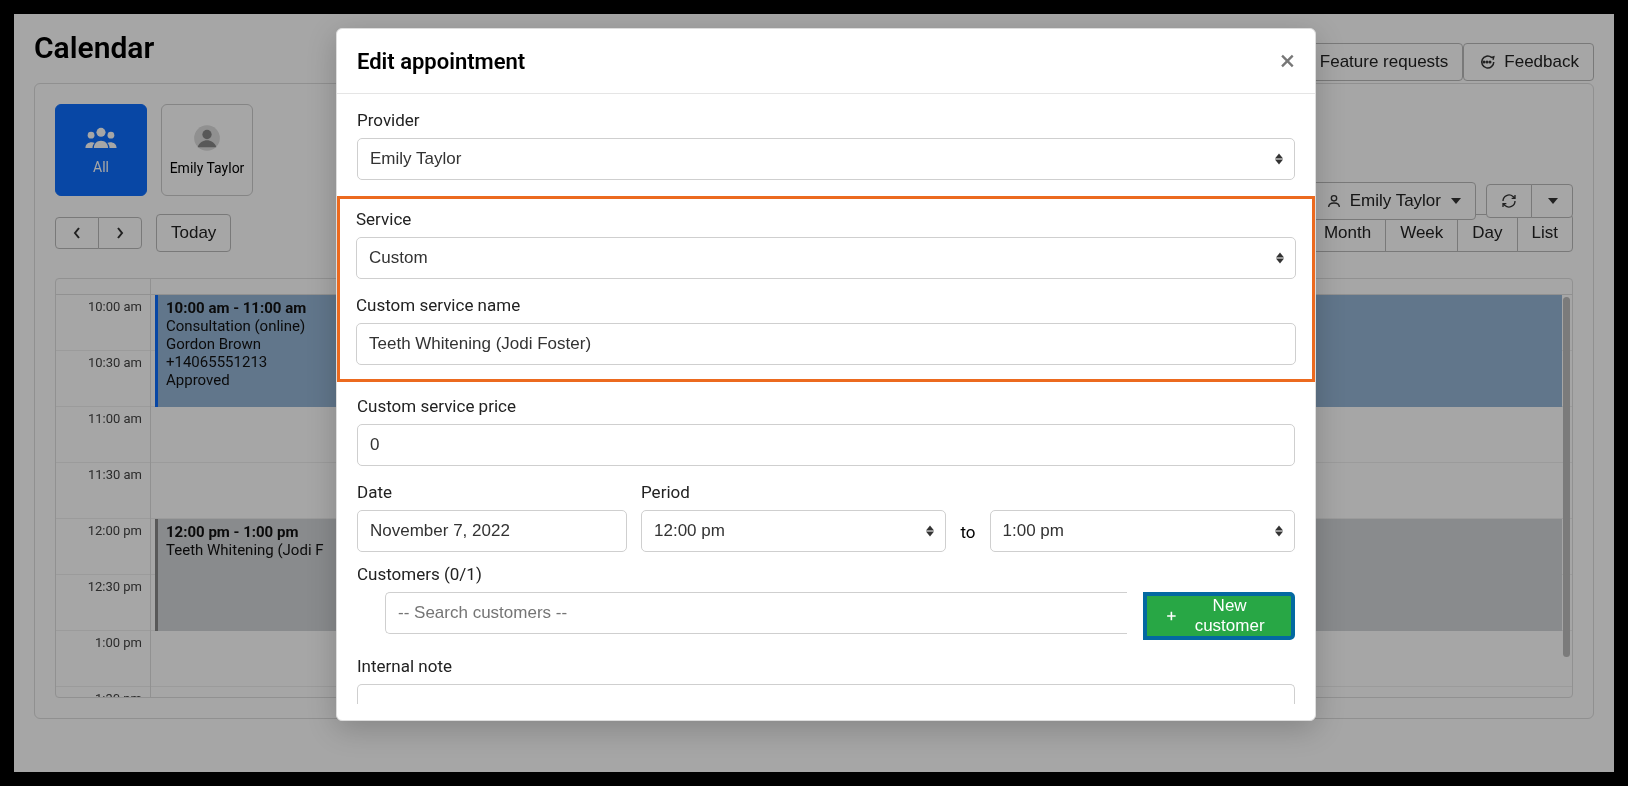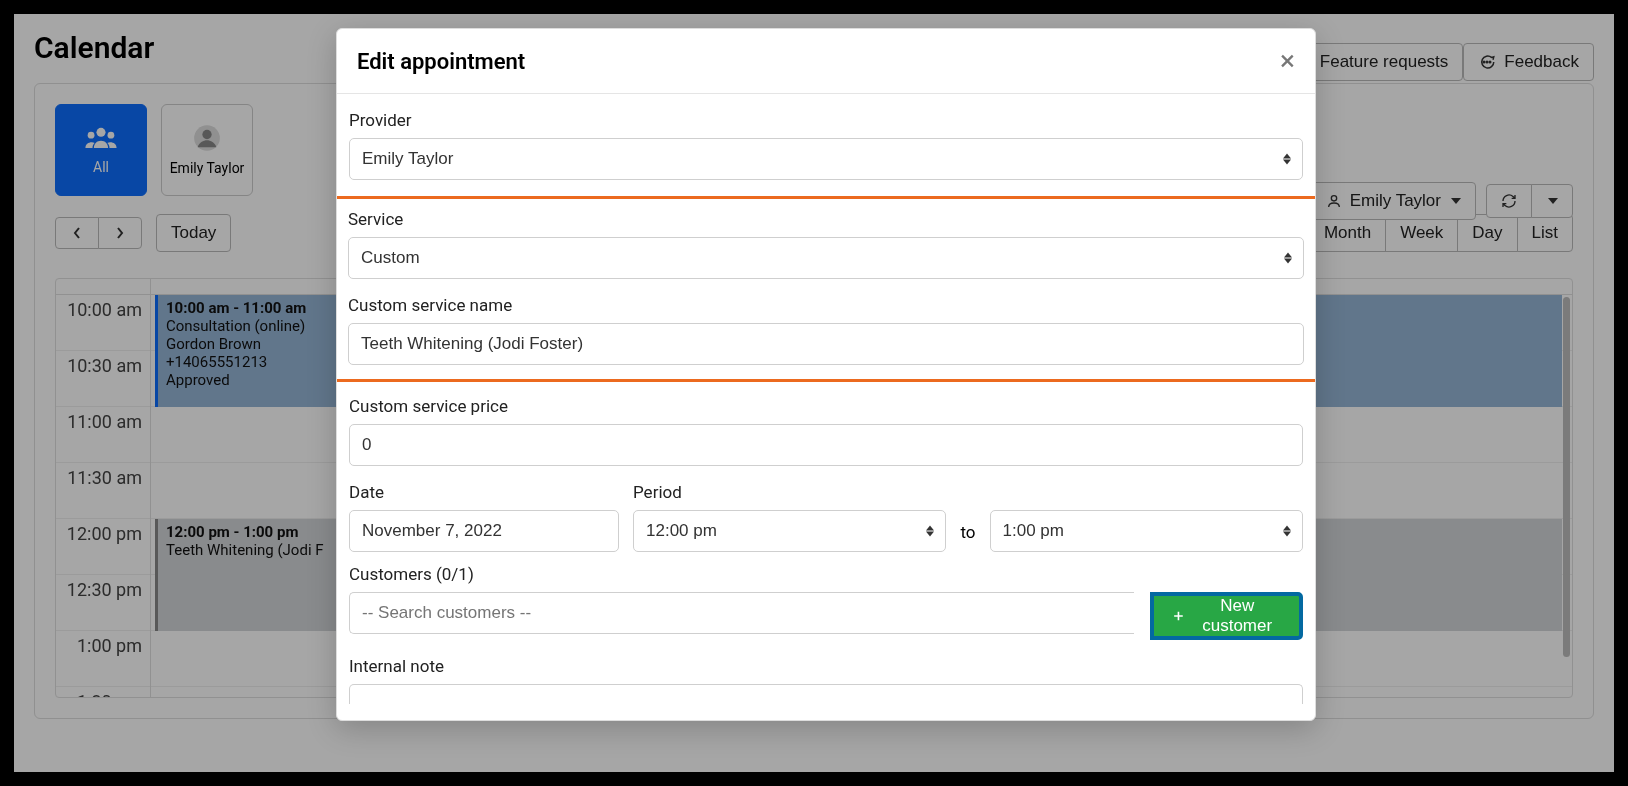--- a/index.html
+++ b/index.html
@@ -22,49 +22,49 @@
 .btngrp .btn:last-child { border-radius: 0 4px 4px 0; }
 .btngrp .btn.navarrow { padding: 8px 16px; }
 .toolbar-right { position: absolute; right: 20px; top: 98px; display: flex; gap: 10px; align-items: center; }
 .views { display: flex; }
 .views .btn { border-radius: 0; margin-left: -1px; }
 .views .btn:first-child { border-radius: 4px 0 0 4px; margin-left: 0; }
 .views .btn:last-child { border-radius: 0 4px 4px 0; }
 .caret { display: inline-block; width: 0; height: 0; border-left: 5px solid transparent; border-right: 5px solid transparent; border-top: 6px solid #333; }
 .calgrid { border: 1px solid #dfdfdf; border-radius: 4px; margin-top: 26px; position: relative; height: 420px; overflow: hidden; }
 .timecol { width: 95px; height: 100%; float: left; border-right: 1px solid #dfdfdf; }
-.slot { height: 56px; border-bottom: 1px solid #eee; font-size: 18px; padding: 4px 8px; text-align: right; color: #444; }
+.slot { height: 56px; border-bottom: 1px solid #eee; font-size: 13px; padding: 4px 8px; text-align: right; color: #444; }
 .eventarea { margin-left: 95px; position: relative; height: 100%; }
 .eventarea .row { height: 56px; border-bottom: 1px solid #eee; }
 .evt { position: absolute; left: 4px; right: 10px; border-radius: 0; border-left: 3px solid; padding: 4px 8px; font-size: 15px; overflow: hidden; }
 .evt.blue { background: #95b5d6; border-left-color: #0d6efd; color: #111; top: 16px; height: 112px; }
 .evt.grey { background: #d3d6d9; border-left-color: #888; color: #111; top: 240px; height: 112px; }
 .evt .t { font-weight: 700; }
 .evt.grey .t { font-weight: 700; }
 .scroll-ind { position: absolute; right: 2px; top: 18px; bottom: 40px; width: 7px; background: #bdbdbd; border-radius: 4px; }
 
 
 .modal { position: absolute; z-index: 10; left: 322px; top: 14px; width: 980px; background: #fff; border-radius: 6px; box-shadow: 0 8px 30px rgba(0,0,0,0.2); border: 1px solid #ddd; overflow: hidden; }
 .modal-head { display: flex; align-items: center; justify-content: space-between; padding: 18px 20px; border-bottom: 1px solid #e5e5e5; }
 .modal-title { font-size: 22px; font-weight: 600; }
 .close { font-size: 28px; color: #777; cursor: pointer; line-height: 1; }
-.modal-body { padding: 16px 12px; }
+.modal-body { padding: 16px 20px; }
 .fgroup { margin-bottom: 16px; }
 .flabel { font-size: 17px; margin-bottom: 8px; display: block; color: #222; }
 .finput, .fselect { width: 100%; height: 42px; border: 1px solid #cfcfcf; border-radius: 5px; padding: 0 12px; font-size: 17px; background: #fff; color: #333; }
 .fselect { appearance: none; -webkit-appearance: none; background-image: none; position: relative; }
 .selwrap { position: relative; }
 .selwrap .sort-icon { position: absolute; right: 12px; top: 50%; transform: translateY(-50%); pointer-events: none; display: flex; flex-direction: column; gap: 1px; }
 .sort-icon .up { width: 0; height: 0; border-left: 4px solid transparent; border-right: 4px solid transparent; border-bottom: 5px solid #333; }
 .sort-icon .dn { width: 0; height: 0; border-left: 4px solid transparent; border-right: 4px solid transparent; border-top: 5px solid #333; }
 .highlight-box { border: 3px solid #ec6a1f; padding: 10px 16px 14px; margin: 0 -20px 14px; }
 .row-flex { display: flex; gap: 14px; align-items: flex-end; }
 .row-flex .fgroup { margin-bottom: 0; }
 .to-label { padding-bottom: 10px; font-size: 17px; }
-.cust-row { display: flex; gap: 16px; }
+.cust-row { display: flex; gap: 16px; margin-left: 28px; }
 .cust-row .finput { border-radius: 5px 0 0 5px; border-right: none; }
 .btn-green { background: #28a745; color: #fff; border: 4px solid #0369a1; border-radius: 0 5px 5px 0; padding: 0 18px; display: flex; align-items: center; gap: 8px; font-size: 17px; cursor: pointer; }
 svg { display: inline-block; vertical-align: middle; }
 </style>
 </head>
 <body>
 
 <div class="frame">
   <div class="page">
     <div class="page-title">Calendar</div>

